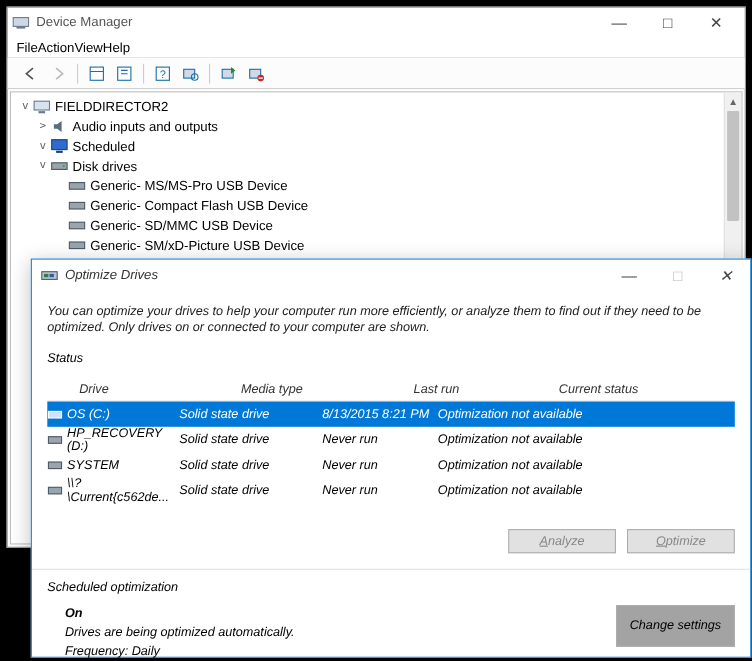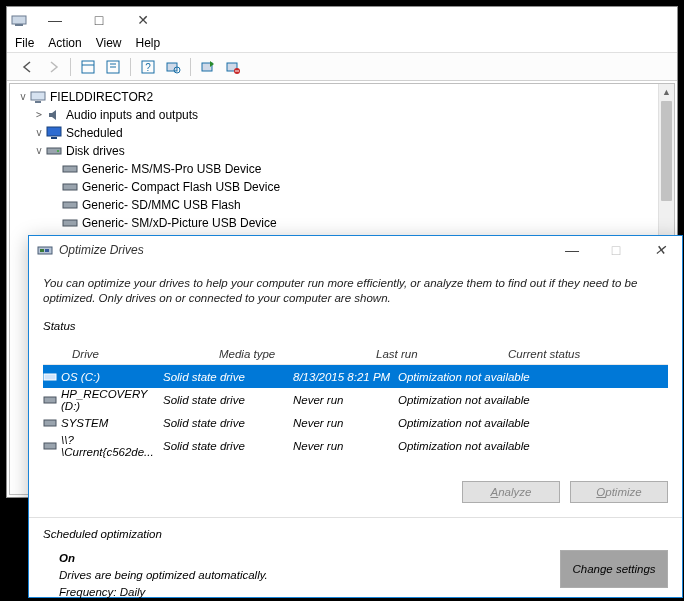--- a/index.html
+++ b/index.html
@@ -6,21 +6,21 @@
 body { background: #000; width: 684px; height: 601px; overflow: hidden; position: relative; }
 
 
 .dm-window { position: absolute; left: 6px; top: 6px; width: 672px; height: 492px; background: #fff; border: 1px solid #8e8e8e; }
 .dm-title { height: 26px; display: flex; align-items: center; padding: 0 4px; font-size: 12px; color: #555; }
 .dm-title-icon { width: 16px; height: 16px; margin-right: 6px; display: inline-block; }
 .dm-title-text { flex: 1; }
 .dm-ctrl { display: flex; }
 .dm-ctrl div { width: 44px; height: 26px; display: flex; align-items: center; justify-content: center; font-size: 14px; color: #444; cursor: default; }
 
-.dm-menu { height: 20px; display: flex; align-items: center; padding-left: 8px; font-size: 12px; gap: 14px; border-bottom: 1px solid #e0e0e0; }
+.dm-menu { height: 20px; display: flex; align-items: center; padding-left: 8px; font-size: 12px; border-bottom: 1px solid #e0e0e0; }
 .dm-menu span { cursor: default; }
 
 .dm-toolbar { height: 28px; display: flex; align-items: center; padding-left: 10px; gap: 3px; border-bottom: 1px solid #d0d0d0; background: #fcfcfc; }
 .tb-btn { width: 22px; height: 22px; border: 1px solid transparent; display: flex; align-items: center; justify-content: center; }
 .tb-btn svg { width: 16px; height: 16px; }
 .tb-sep { width: 1px; height: 18px; background: #ccc; margin: 0 3px; }
 
 .dm-body { position: absolute; top: 76px; bottom: 2px; left: 2px; right: 2px; border: 1px solid #bfbfbf; overflow: hidden; background: #fff; }
 .tree { padding: 4px 0; font-size: 12px; line-height: 18px; color: #000; }
 .tree-row { display: flex; align-items: center; height: 18px; white-space: nowrap; }
@@ -74,20 +74,21 @@
 <body>
 
 <div class="dm-window">
   <div class="dm-title">
     <span class="dm-title-icon">
       <svg viewBox="0 0 16 16">
           <rect x="1" y="4" width="14" height="8" fill="#ccd8e6" stroke="#6a7b90"></rect>
           <rect x="4" y="12" width="8" height="2" fill="#6a7b90"></rect>
         </svg>
     </span>
+    <span class="dm-title-text">Device Manager</span>
     <div class="dm-ctrl">
       <div>—</div>
       <div>□</div>
       <div class="close">✕</div>
     </div>
   </div>
 
   <div class="dm-menu">
     <span>File</span>
     <span>Action</span>
@@ -208,21 +209,21 @@
           </span>
           <span>Generic- Compact Flash USB Device</span>
         </div>
       <div class="tree-row indent-2">
           <span class="tw"></span>
           <span class="ic">
             <svg viewBox="0 0 16 16">
               <rect x="1" y="5" width="14" height="6" fill="#9aa4ae" stroke="#4a5560"></rect>
             </svg>
           </span>
-          <span>Generic- SD/MMC USB Flash</span>
+          <span>Generic- SD/MMC USB Device</span>
         </div>
       <div class="tree-row indent-2">
           <span class="tw"></span>
           <span class="ic">
             <svg viewBox="0 0 16 16">
               <rect x="1" y="5" width="14" height="6" fill="#9aa4ae" stroke="#4a5560"></rect>
             </svg>
           </span>
           <span>Generic- SM/xD-Picture USB Device</span>
         </div>

